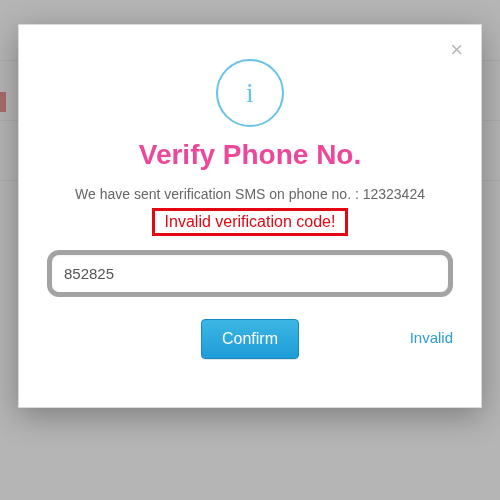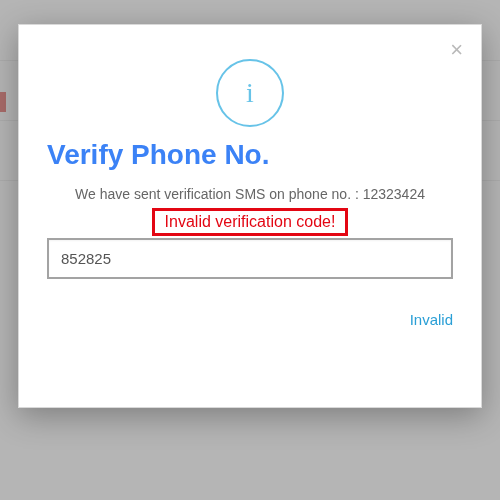--- a/index.html
+++ b/index.html
@@ -4,24 +4,24 @@
 <style>
   html,body{margin:0;padding:0;width:500px;height:500px;font-family:Arial,Helvetica,sans-serif;background:#fff}
   .canvas{position:relative;width:500px;height:500px;background:#f5f5f5}
   .bgstripe{position:absolute;left:0;right:0;height:1px;background:#e3e3e3}
   .bgred{position:absolute;left:0;width:6px;height:20px;background:#d9534f;top:92px}
   .backdrop{position:absolute;inset:0;background:rgba(128,128,128,.55)}
   .modal{position:absolute;left:18px;right:18px;top:24px;bottom:92px;background:#fff;border:1px solid #d9d9d9;box-shadow:0 8px 30px rgba(0,0,0,.3);padding:18px 28px 24px 28px;box-sizing:border-box}
   .close{position:absolute;top:14px;right:18px;color:#b9b9b9;font-size:22px;line-height:1;cursor:pointer;font-weight:300}
   .icon-ring{width:64px;height:64px;border:2px solid #67c3e8;border-radius:50%;margin:16px auto 12px auto;display:flex;align-items:center;justify-content:center}
   .icon-ring span{color:#67c3e8;font-size:28px;font-family:'Times New Roman',serif;font-style:normal}
-  .title{font-size:28px;font-weight:700;color:#3b82f6;margin:6px 0 6px 0}
+  .title{text-align:center;font-size:28px;font-weight:700;color:#ec4899;margin:6px 0 6px 0}
   .subtitle{text-align:center;font-size:14px;color:#666;margin:15px 0 6px 0}
-  .error{display:block;margin:2px auto 2px auto;width:fit-content;padding:2px 10px;border:3px solid #e30613;color:#e30613;font-size:16px;text-align:center;background:#fff}
-  .code-input{width:100%;box-sizing:border-box;border:2px solid #a3a3a3;border-radius:0;padding:10px 12px;font-size:15px;color:#555;box-shadow:inset 0 1px 2px rgba(0,0,0,.05)}
+  .error{display:block;margin:2px auto 14px auto;width:fit-content;padding:2px 10px;border:3px solid #e30613;color:#e30613;font-size:16px;text-align:center;background:#fff}
+  .code-input{width:100%;box-sizing:border-box;border:5px solid #a3a3a3;border-radius:12px;padding:10px 12px;font-size:15px;color:#555;box-shadow:inset 0 1px 2px rgba(0,0,0,.05)}
   .actions{position:relative;margin-top:22px;height:44px}
   .confirm{position:absolute;left:50%;transform:translateX(-50%);top:0;background:linear-gradient(#3bb6e4,#1e9cd7);border:1px solid #168ac0;color:#fff;font-size:16px;padding:10px 20px;border-radius:4px;cursor:pointer;box-shadow:0 1px 0 rgba(0,0,0,.1)}
   .resend{position:absolute;right:0;top:10px;color:#2a9fd6;font-size:15px;text-decoration:none;cursor:pointer}
 </style>
 </head>
 <body>
 
 <div class="canvas">
   <div class="bgstripe" style="top:60px"></div>
   <div class="bgstripe" style="top:120px"></div>
@@ -40,16 +40,17 @@
 
     <div class="subtitle">
       <span>We have sent verification SMS on phone no. : </span><span>12323424</span>
     </div>
 
     <div class="error">Invalid verification code!</div>
 
     <input type="text" class="code-input" value="852825" style="">
 
     <div class="actions">
+      <button class="confirm">Confirm</button>
       <a class="resend">Invalid</a>
     </div>
   </div>
 </div>
 
 </body></html>

